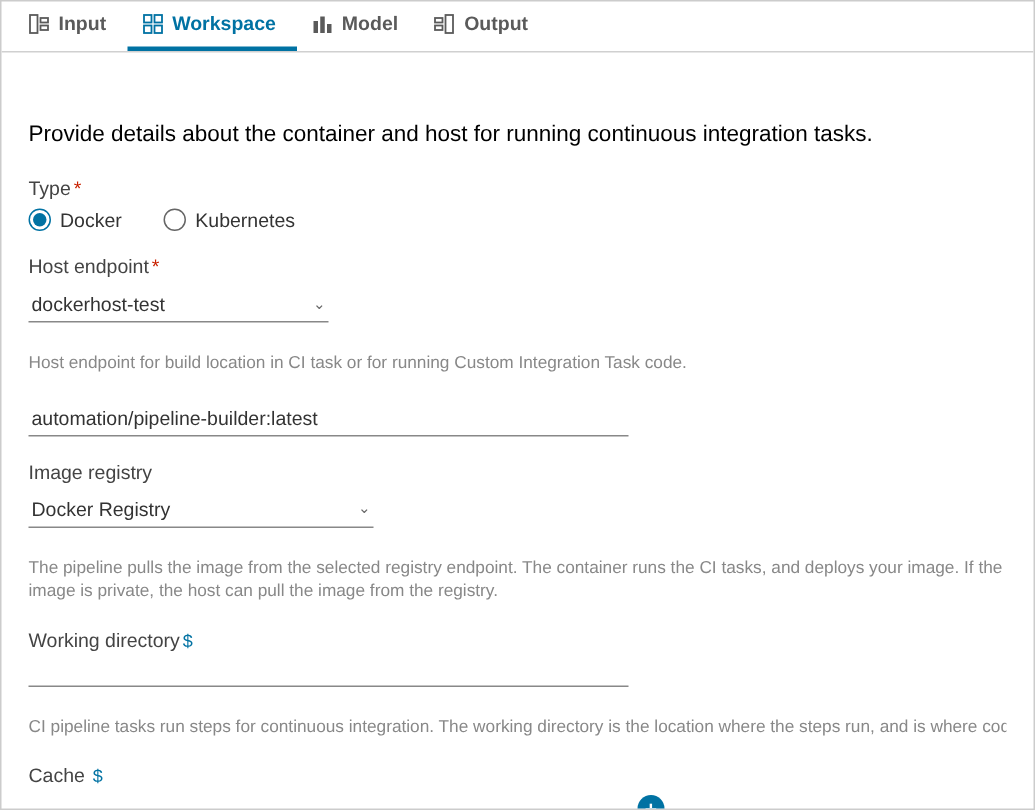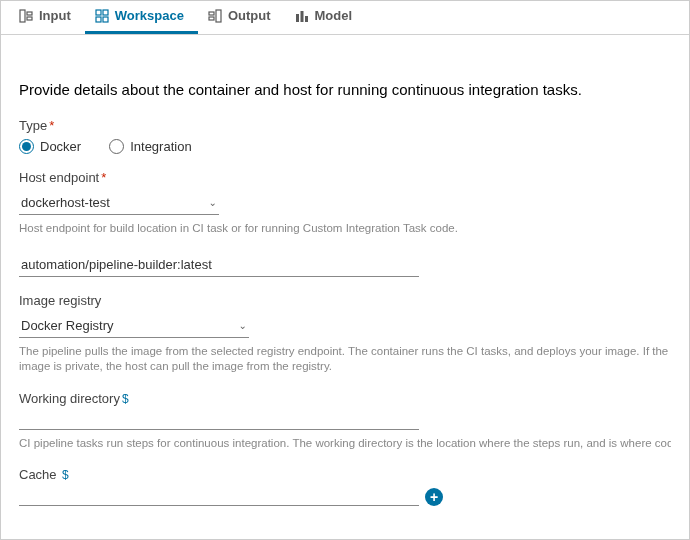--- a/index.html
+++ b/index.html
@@ -78,21 +78,21 @@
     justify-content: space-between;
     gap: 21px;
   }
   .select-input { width: 200px; cursor:pointer; }
   .select-input.wide { width: 230px; }
   .text-input { width: 400px; }
   .chevron { font-size: 10px; color:#666; }
   .help-text {
     font-size: 11.5px;
     color: #888;
-    margin-top: 6px;
+    margin-top: 20px;
     line-height: 1.35;
     white-space: nowrap;
     overflow: hidden;
   }
   .help-text.wrap { white-space: normal; overflow: visible; }
   .empty-line {
     border-bottom: 1px solid #888;
     width: 400px;
     height: 18px;
   }
@@ -130,55 +130,55 @@
           <rect x="8" y="1" width="5" height="5" fill="none" stroke="#0072a3" stroke-width="1.2"></rect>
           <rect x="1" y="8" width="5" height="5" fill="none" stroke="#0072a3" stroke-width="1.2"></rect>
           <rect x="8" y="8" width="5" height="5" fill="none" stroke="#0072a3" stroke-width="1.2"></rect>
         </svg>
     </span>
     <span>Workspace</span>
   </div>
   <div class="tab">
     <span class="icon">
       <svg width="14" height="14" viewBox="0 0 14 14">
+          <rect x="1" y="5" width="3" height="8" fill="#5a5a5a"></rect>
+          <rect x="5.5" y="2" width="3" height="11" fill="#5a5a5a"></rect>
+          <rect x="10" y="7" width="3" height="6" fill="#5a5a5a"></rect>
+        </svg>
+    </span>
+    <span>Model</span>
+  </div>
+  <div class="tab">
+    <span class="icon">
+      <svg width="14" height="14" viewBox="0 0 14 14">
           <rect x="1" y="3" width="5" height="3" fill="none" stroke="#5a5a5a" stroke-width="1.2"></rect>
           <rect x="1" y="8" width="5" height="3" fill="none" stroke="#5a5a5a" stroke-width="1.2"></rect>
           <rect x="8" y="1" width="5" height="12" fill="none" stroke="#5a5a5a" stroke-width="1.2"></rect>
         </svg>
     </span>
     <span>Output</span>
-  </div>
-  <div class="tab">
-    <span class="icon">
-      <svg width="14" height="14" viewBox="0 0 14 14">
-          <rect x="1" y="5" width="3" height="8" fill="#5a5a5a"></rect>
-          <rect x="5.5" y="2" width="3" height="11" fill="#5a5a5a"></rect>
-          <rect x="10" y="7" width="3" height="6" fill="#5a5a5a"></rect>
-        </svg>
-    </span>
-    <span>Model</span>
   </div>
 </div>
 
 <div class="content">
 
   <div class="page-desc">Provide details about the container and host for running continuous integration tasks.</div>
 
   <div class="field">
     <div class="field-label">
       <span>Type</span><span class="req">*</span>
     </div>
     <div class="radio-row">
       <div class="radio-item">
         <span class="radio checked"></span>
         <span>Docker</span>
       </div>
       <div class="radio-item">
         <span class="radio"></span>
-        <span>Integration</span>
+        <span>Kubernetes</span>
       </div>
     </div>
   </div>
 
   <div class="field">
     <div class="field-label">
       <span>Host endpoint</span><span class="req">*</span>
     </div>
     <div class="select-input">
       <span>dockerhost-test</span>

